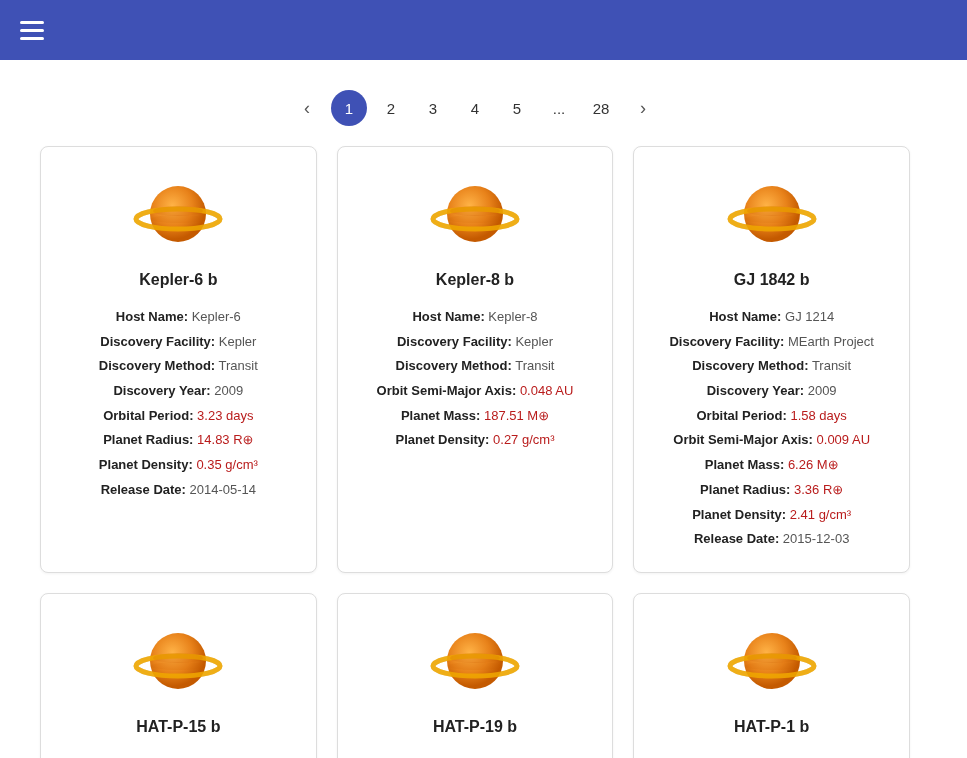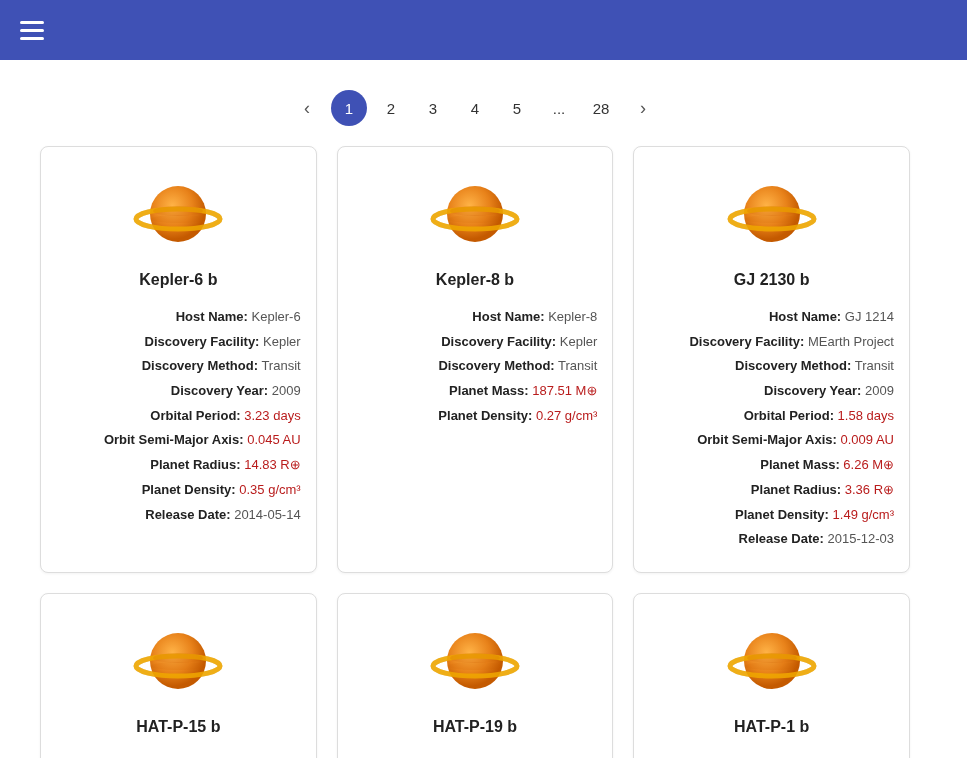--- a/index.html
+++ b/index.html
@@ -93,21 +93,21 @@
     .card-title {
       font-size: 16px;
       font-weight: bold;
       color: #222;
       margin-bottom: 16px;
       text-align: left;
     }
 
     .card-info {
       width: 100%;
-      text-align: right;
+      text-align: center;
       font-size: 13px;
       line-height: 1.9;
       color: #333;
     }
     .card-info .label {
       font-weight: bold;
       color: #222;
     }
     .card-info .value {
       color: #555;
@@ -170,21 +170,20 @@
     <ellipse cx="45" cy="52" rx="27" ry="4" fill="rgba(200,90,0,0.13)"></ellipse>
   </svg></div>
     <div class="card-title">Kepler-6 b</div>
 
       <div class="card-info">
         <div><span class="label">Host Name:</span> <span class="value">Kepler-6</span></div>
         <div><span class="label">Discovery Facility:</span> <span class="value">Kepler</span></div>
         <div><span class="label">Discovery Method:</span> <span class="value">Transit</span></div>
         <div><span class="label">Discovery Year:</span> <span class="value">2009</span></div>
         <div><span class="label">Orbital Period:</span> <span class="value-blue">3.23 days</span></div>
-        <div><span class="label">Orbit Semi-Major Axis:</span> <span class="value-blue">0.045 AU</span></div>
         <div><span class="label">Planet Radius:</span> <span class="value-blue">14.83 R⊕</span></div>
         <div><span class="label">Planet Density:</span> <span class="value-blue">0.35 g/cm³</span></div>
         <div><span class="label">Release Date:</span> <span class="value">2014-05-14</span></div>
       </div>
 
   </div>
       <div class="card">
     <div><svg viewBox="0 0 90 90" xmlns="http://www.w3.org/2000/svg" class="planet-icon">
 
     <ellipse cx="45" cy="52" rx="42" ry="10" fill="none" stroke="#c8860a" stroke-width="5" opacity="0.4"></ellipse>
@@ -204,20 +203,21 @@
 
     <ellipse cx="45" cy="44" rx="25" ry="5" fill="rgba(200,90,0,0.18)"></ellipse>
     <ellipse cx="45" cy="52" rx="27" ry="4" fill="rgba(200,90,0,0.13)"></ellipse>
   </svg></div>
     <div class="card-title">Kepler-8 b</div>
 
       <div class="card-info">
         <div><span class="label">Host Name:</span> <span class="value">Kepler-8</span></div>
         <div><span class="label">Discovery Facility:</span> <span class="value">Kepler</span></div>
         <div><span class="label">Discovery Method:</span> <span class="value">Transit</span></div>
+        <div><span class="label">Orbit Semi-Major Axis:</span> <span class="value-blue">0.048 AU</span></div>
         <div><span class="label">Planet Mass:</span> <span class="value-blue">187.51 M⊕</span></div>
         <div><span class="label">Planet Density:</span> <span class="value-blue">0.27 g/cm³</span></div>
       </div>
 
   </div>
       <div class="card">
     <div><svg viewBox="0 0 90 90" xmlns="http://www.w3.org/2000/svg" class="planet-icon">
 
     <ellipse cx="45" cy="52" rx="42" ry="10" fill="none" stroke="#c8860a" stroke-width="5" opacity="0.4"></ellipse>
 
@@ -230,32 +230,32 @@
 
     <ellipse cx="45" cy="52" rx="42" ry="10" fill="none" stroke="#f0a800" stroke-width="5" opacity="0.85"></ellipse>
 
     <clipPath id="rclip">
       <ellipse cx="45" cy="52" rx="42" ry="10"></ellipse>
     </clipPath>
 
     <ellipse cx="45" cy="44" rx="25" ry="5" fill="rgba(200,90,0,0.18)"></ellipse>
     <ellipse cx="45" cy="52" rx="27" ry="4" fill="rgba(200,90,0,0.13)"></ellipse>
   </svg></div>
-    <div class="card-title">GJ 2130 b</div>
+    <div class="card-title">GJ 1842 b</div>
 
       <div class="card-info">
         <div><span class="label">Host Name:</span> <span class="value">GJ 1214</span></div>
         <div><span class="label">Discovery Facility:</span> <span class="value">MEarth Project</span></div>
         <div><span class="label">Discovery Method:</span> <span class="value">Transit</span></div>
         <div><span class="label">Discovery Year:</span> <span class="value">2009</span></div>
         <div><span class="label">Orbital Period:</span> <span class="value-blue">1.58 days</span></div>
         <div><span class="label">Orbit Semi-Major Axis:</span> <span class="value-blue">0.009 AU</span></div>
         <div><span class="label">Planet Mass:</span> <span class="value-blue">6.26 M⊕</span></div>
         <div><span class="label">Planet Radius:</span> <span class="value-blue">3.36 R⊕</span></div>
-        <div><span class="label">Planet Density:</span> <span class="value-blue">1.49 g/cm³</span></div>
+        <div><span class="label">Planet Density:</span> <span class="value-blue">2.41 g/cm³</span></div>
         <div><span class="label">Release Date:</span> <span class="value">2015-12-03</span></div>
       </div>
 
   </div>
       <div class="card">
     <div><svg viewBox="0 0 90 90" xmlns="http://www.w3.org/2000/svg" class="planet-icon">
 
     <ellipse cx="45" cy="52" rx="42" ry="10" fill="none" stroke="#c8860a" stroke-width="5" opacity="0.4"></ellipse>
 
     <radialGradient id="pg" cx="40%" cy="35%" r="60%">

